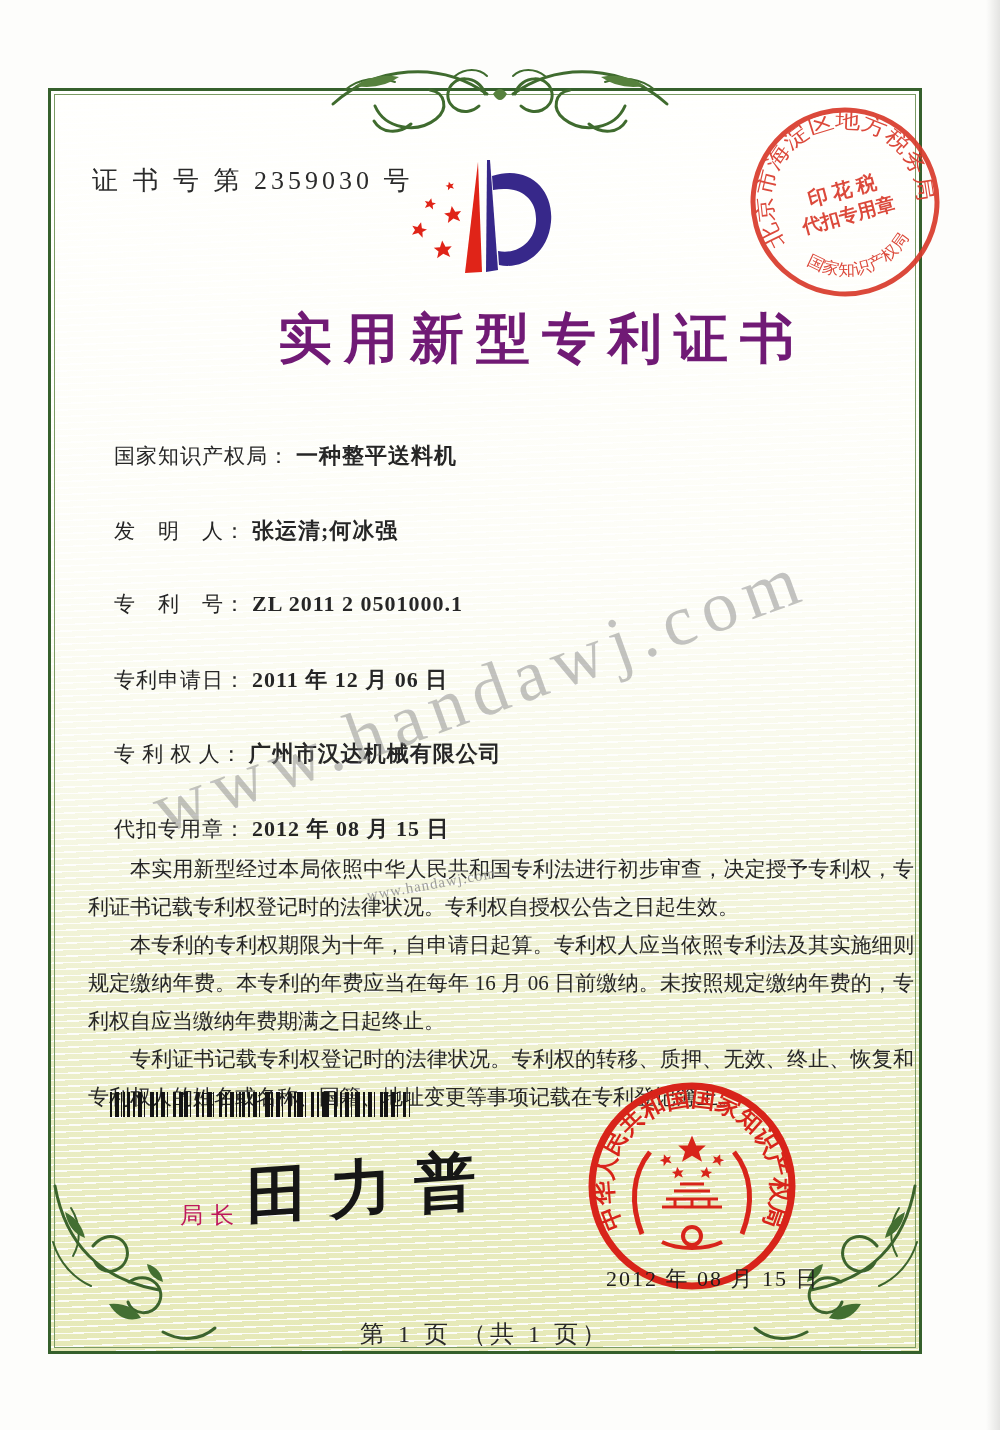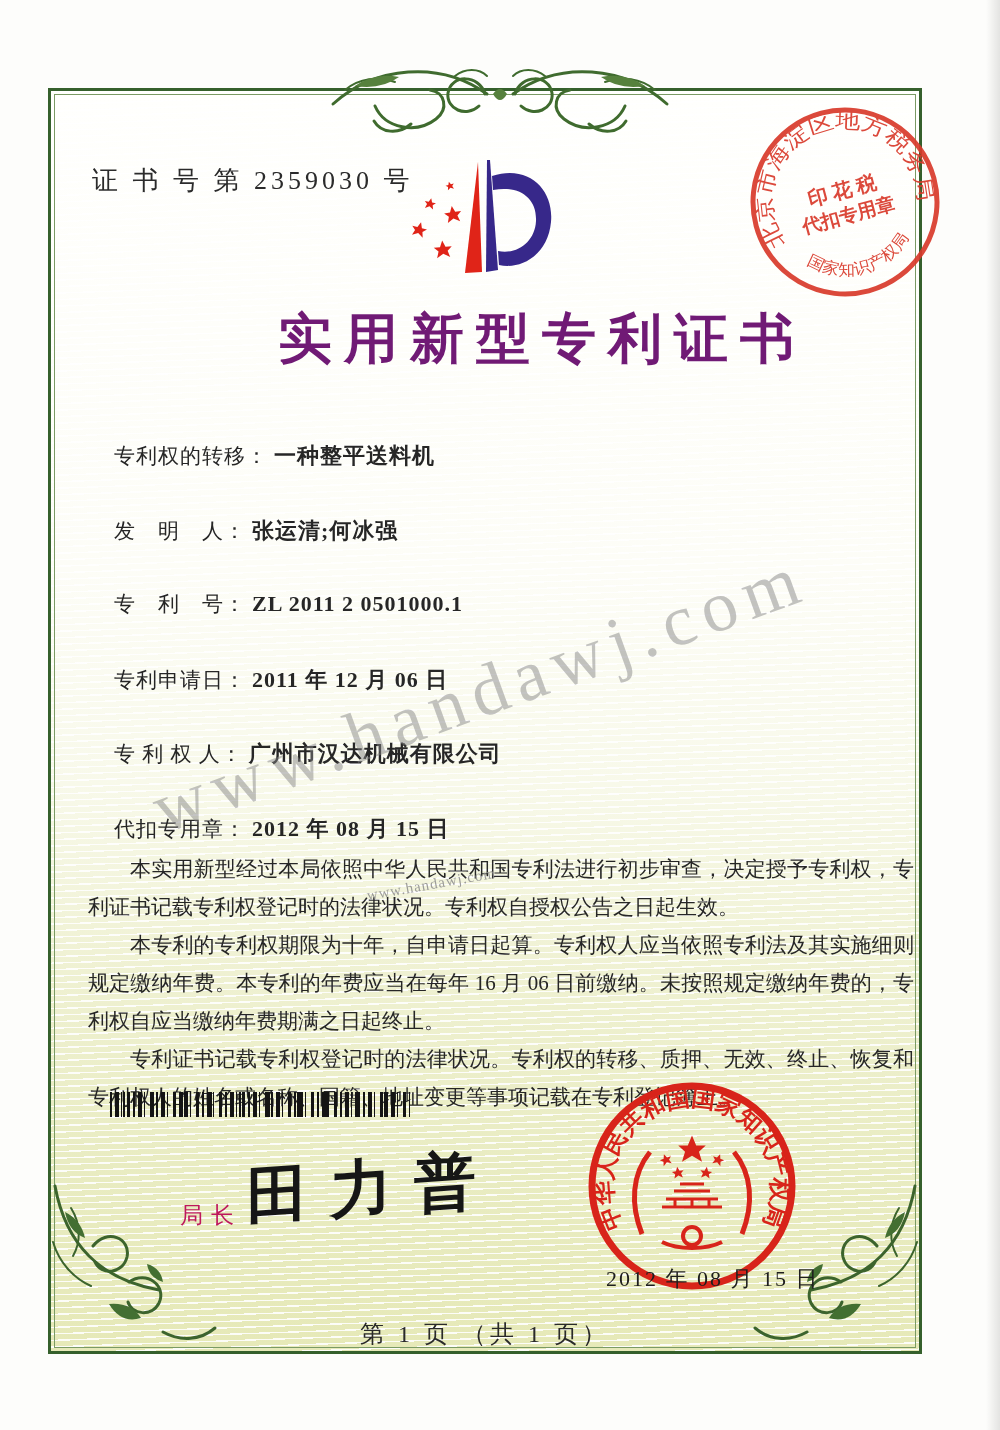--- a/index.html
+++ b/index.html
@@ -198,21 +198,21 @@
       </text>
       <text x="100" y="95" text-anchor="middle" font-size="20" font-weight="bold">印 花 税</text>
       <text x="100" y="120" text-anchor="middle" font-size="19" font-weight="bold">代扣专用章</text>
     </g>
   </svg>
 
   <div class="title">实用新型专利证书</div>
 
   <div class="fields">
     <div class="field">
-      <span class="flabel">专利权的转移：</span><span class="fvalue">一种整平送料机</span>
+      <span class="flabel">国家知识产权局：</span><span class="fvalue">一种整平送料机</span>
     </div>
     <div class="field">
       <span class="flabel">发　明　人：</span><span class="fvalue">张运清;何冰强</span>
     </div>
     <div class="field">
       <span class="flabel">专　利　号：</span><span class="fvalue">ZL 2011 2 0501000.1</span>
     </div>
     <div class="field">
       <span class="flabel">专利申请日：</span><span class="fvalue">2011 年 12 月 06 日</span>
     </div>

